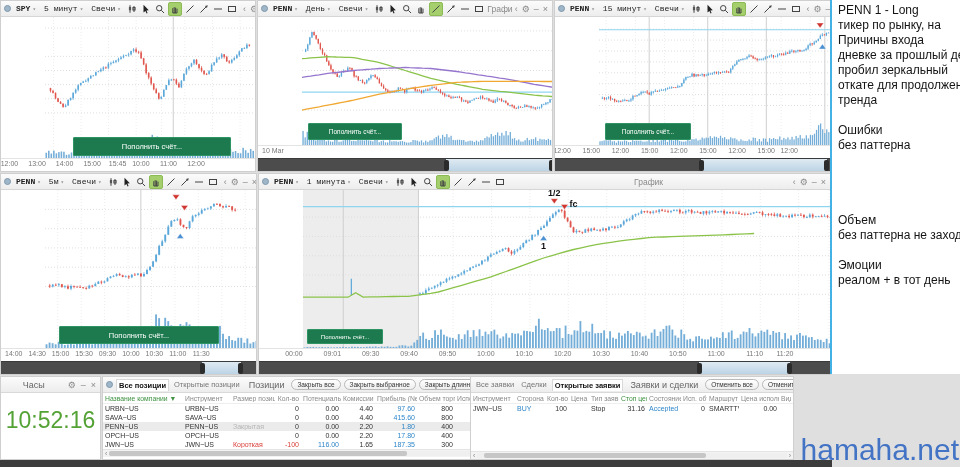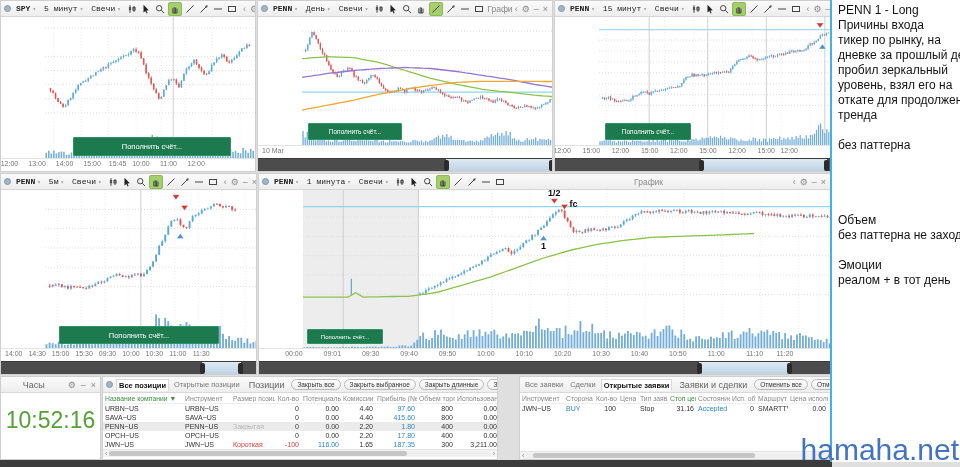--- a/index.html
+++ b/index.html
@@ -7,23 +7,23 @@
        font-family:"Liberation Sans",sans-serif;-webkit-font-smoothing:antialiased;}
   .panel{position:absolute;background:#fff;border:1px solid #cfcfcf;box-sizing:border-box;overflow:hidden;}
   
   #chart-spy{left:0;top:0;width:256px;height:172px;}
   #chart-day{left:257px;top:0;width:296px;height:172px;}
   #chart-15m{left:554px;top:0;width:277px;height:172px;}
   #chart-5m{left:0;top:173px;width:257px;height:202px;}
   #chart-1m{left:258px;top:173px;width:573px;height:202px;}
   #clock-panel{left:0;top:376px;width:101px;height:84px;}
   #positions-panel{left:102px;top:376px;width:396px;height:84px;}
-  #orders-panel{left:519px;top:376px;width:324px;height:84px;}
+  #orders-panel{left:470px;top:376px;width:324px;height:84px;}
   #bottom-bar{position:absolute;left:0;top:460px;width:832px;height:7px;background:#3c3c3c;}
-  #notes-panel{position:absolute;left:830px;top:0;width:130px;height:462px;background:#fff;
+  #notes-panel{position:absolute;left:830px;top:0;width:130px;height:374px;background:#fff;
       border-left:2px solid #41b1e6;box-sizing:border-box;padding:3px 2px 0 6px;}
   .note-line{font-size:12px;line-height:15px;color:#141414;white-space:nowrap;}
   .note-line.first{font-weight:400;}
   #watermark{position:absolute;right:1px;bottom:0px;font-size:30px;color:#4273c4;z-index:60;
       font-family:"Liberation Sans",sans-serif;letter-spacing:0;}
   
   .ch-header{height:15px;background:linear-gradient(#fbfbfb,#ededed);border-bottom:1px solid #d6d6d6;
       display:flex;align-items:center;padding:0 3px;gap:2px;font-size:8px;color:#333;white-space:nowrap;}
   .link-dot{width:5px;height:5px;border-radius:50%;background:#9fb6c9;border:1px solid #7d98ad;flex:none;}
   .ddl{display:flex;align-items:center;gap:2px;padding:0 3px;height:12px;color:#222;font-family:Liberation Mono, monospace;}
@@ -2408,28 +2408,28 @@
           <div class="thumb" style="left:2%;width:72%;"></div>
         </div>
       <span class="arr">›</span>
     </div>
   </div>
 
   <div id="bottom-bar"></div>
 
   <div id="notes-panel">
       <div class="note-line first">PENN 1 - Long</div>
+      <div class="note-line">тикер по рынку, на</div>
       <div class="note-line">Причины входа</div>
-      <div class="note-line">тикер по рынку, на</div>
       <div class="note-line">дневке за прошлый день</div>
       <div class="note-line">пробил зеркальный</div>
-      <div class="note-line">уровень, взял его на</div>
       <div class="note-line">откате для продолжения</div>
       <div class="note-line">тренда</div>
       <div class="note-line">&nbsp;</div>
+      <div class="note-line">Ошибки</div>
       <div class="note-line">без паттерна</div>
       <div class="note-line">&nbsp;</div>
       <div class="note-line">&nbsp;</div>
       <div class="note-line">&nbsp;</div>
       <div class="note-line">&nbsp;</div>
       <div class="note-line">Объем</div>
       <div class="note-line">без паттерна не заходить</div>
       <div class="note-line">&nbsp;</div>
       <div class="note-line">Эмоции</div>
       <div class="note-line">реалом +  в тот день</div>

